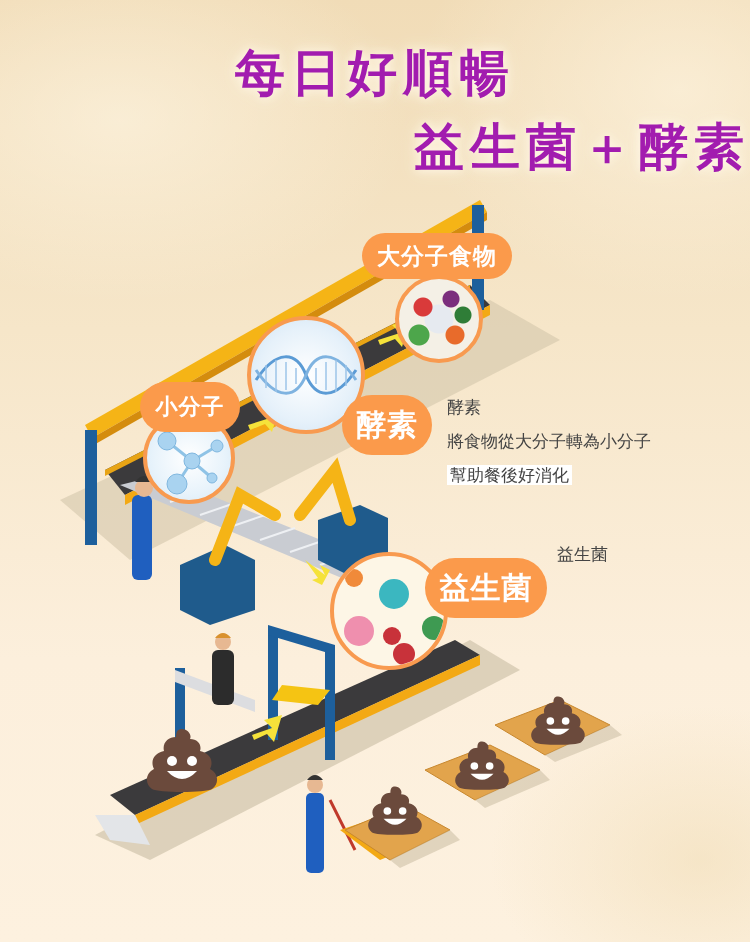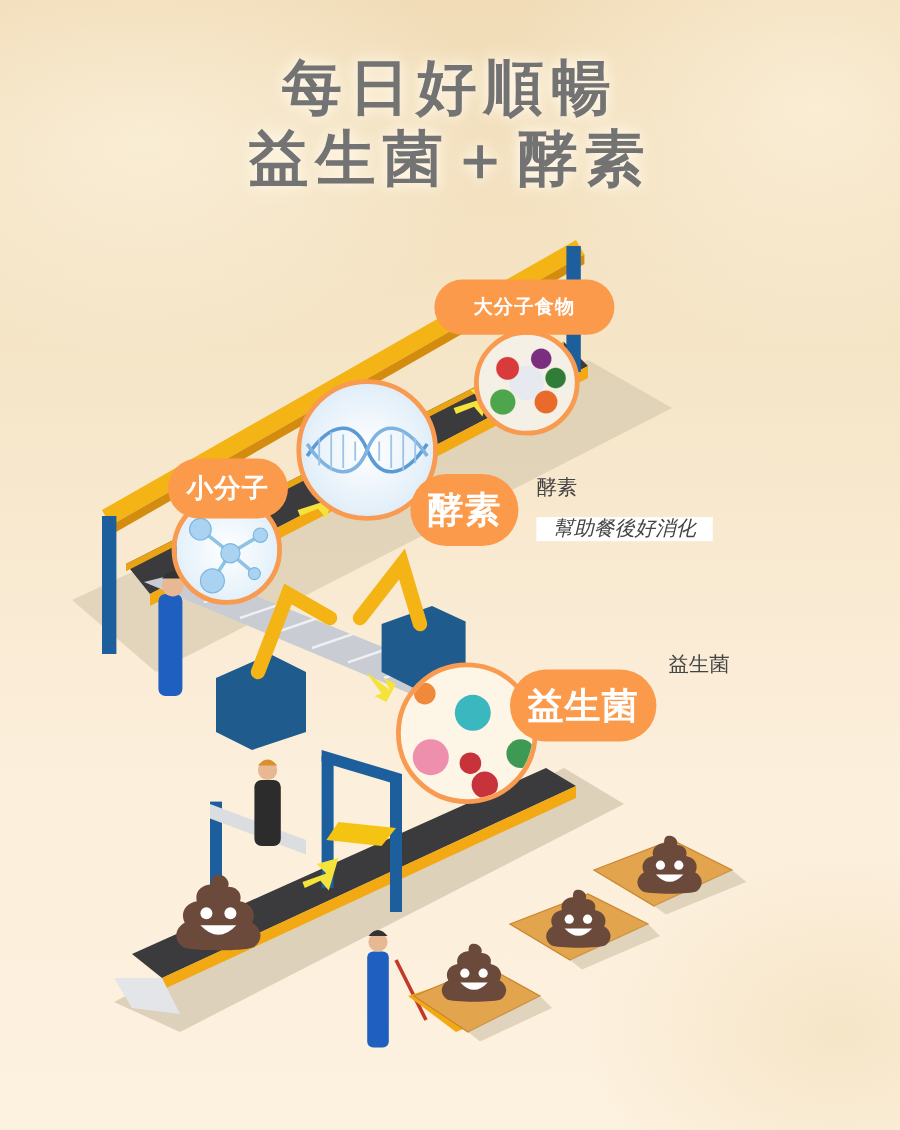--- a/index.html
+++ b/index.html
@@ -8,43 +8,43 @@
     font-family: "DejaVu Sans", "Liberation Sans", sans-serif;
     background:
       radial-gradient(ellipse 420px 260px at 120px 120px, rgba(255,248,232,0.55), transparent 70%),
       radial-gradient(ellipse 380px 300px at 680px 90px, rgba(255,246,228,0.6), transparent 70%),
       radial-gradient(ellipse 300px 220px at 700px 860px, rgba(240,220,180,0.55), transparent 70%),
       linear-gradient(180deg, #f1dcb7 0%, #f6e6c9 35%, #fcefdc 70%, #fdf1df 100%);
   }
   .abs { position: absolute; }
   .title {
     position: absolute; left: 0; width: 750px; text-align: center;
-    color: #737373; font-weight: bold; font-size: 50px; letter-spacing: 6px;
+    color: #a21caf; font-weight: bold; font-size: 50px; letter-spacing: 6px;
     text-shadow: 0 0 10px #fff8ea, 0 0 18px #fff3dd;
   }
   .badge {
     position: absolute; background: #fb9a4b; color: #fff; font-weight: bold;
     border-radius: 30px; display: flex; align-items: center; justify-content: center;
     letter-spacing: 1px;
   }
   .circle {
     position: absolute; border-radius: 50%; border: 4px solid #f89a4f;
     box-sizing: border-box; overflow: hidden;
   }
   .note {
     position: absolute; color: #444; font-size: 17px; line-height: 34px;
   }
-  .note .hl { background: #fff; padding: 0 14px; font-style: italic; }
+  .note .hl { background: #fff; padding: 0 3px; }
   .poop { position: absolute; }
 </style>
 </head>
 <body>
 
 <div class="title" style="top:40px;">每日好順暢</div>
-<div class="title" style="top:99px;">益生菌＋酵素</div>
+<div class="title" style="top:114px;text-align:right;">益生菌＋酵素</div>
 
 <svg class="abs" style="left:0;top:0;" width="750" height="942">
 
   <polygon points="60,500 490,300 560,340 130,560" fill="#cfc2a8" opacity="0.55"></polygon>
   <polygon points="95,835 470,640 520,670 150,860" fill="#c8bca3" opacity="0.6"></polygon>
 
   <polygon points="105,470 470,285 490,305 125,495" fill="#3b3a3c"></polygon>
   <polygon points="125,495 490,305 490,315 125,505" fill="#f3a914"></polygon>
   <polygon points="105,470 470,285 470,290 105,476" fill="#e8a415"></polygon>
 
@@ -166,27 +166,28 @@
   <svg width="110" height="110">
     <circle cx="60" cy="38" r="15" fill="#3bb7c0"></circle>
     <circle cx="25" cy="75" r="15" fill="#ef8fae"></circle>
     <circle cx="58" cy="80" r="9" fill="#c8323a"></circle>
     <circle cx="70" cy="98" r="11" fill="#c8323a"></circle>
     <circle cx="100" cy="72" r="12" fill="#3e9a52"></circle>
     <circle cx="20" cy="22" r="9" fill="#f08a3a"></circle>
   </svg>
 </div>
 
-<div class="badge" style="left:362px;top:233px;width:150px;height:46px;font-size:16px;">大分子食物</div>
+<div class="badge" style="left:362px;top:233px;width:150px;height:46px;font-size:23px;">大分子食物</div>
 <div class="badge" style="left:140px;top:382px;width:100px;height:50px;font-size:22px;">小分子</div>
 <div class="badge" style="left:342px;top:395px;width:90px;height:60px;font-size:30px;">酵素</div>
 <div class="badge" style="left:425px;top:558px;width:122px;height:60px;font-size:30px;">益生菌</div>
 
 <div class="note" style="left:447px;top:390px;">
   <div>酵素</div>
+  <div>將食物從大分子轉為小分子</div>
   <div><span class="hl">幫助餐後好消化</span></div>
 </div>
 
 <div class="note" style="left:557px;top:537px;">
   <div>益生菌</div>
 </div>
 
 <svg class="poop" style="left:143px;top:727px;" width="78" height="68" viewBox="0 0 78 68">
   <path d="M39,2 c6,0 10,6 8,10 c8,0 12,6 10,12 c10,2 14,10 10,18 c8,4 10,14 2,20 c-6,4 -54,4 -60,0 c-8,-6 -6,-16 2,-20 c-4,-8 0,-16 10,-18 c-2,-8 4,-14 12,-14 c0,-6 2,-8 6,-8z" fill="#6b4a3c"></path>
   <circle cx="29" cy="34" r="5" fill="#fff"></circle>

